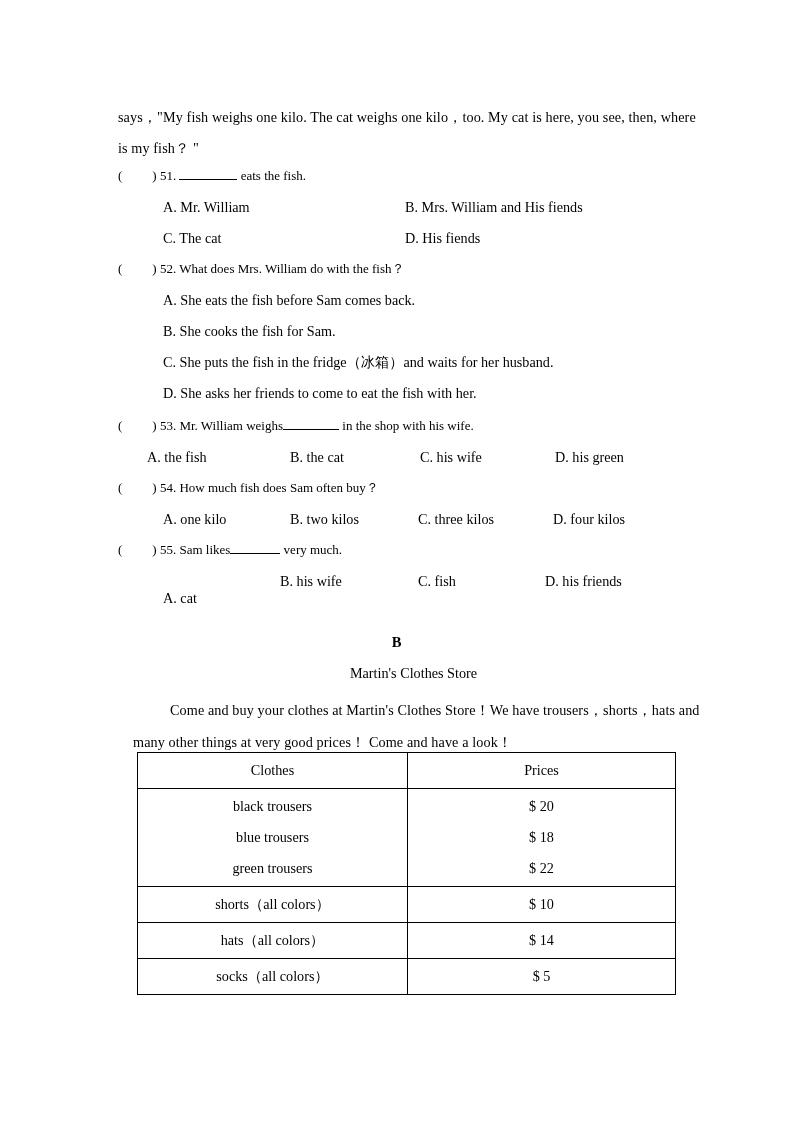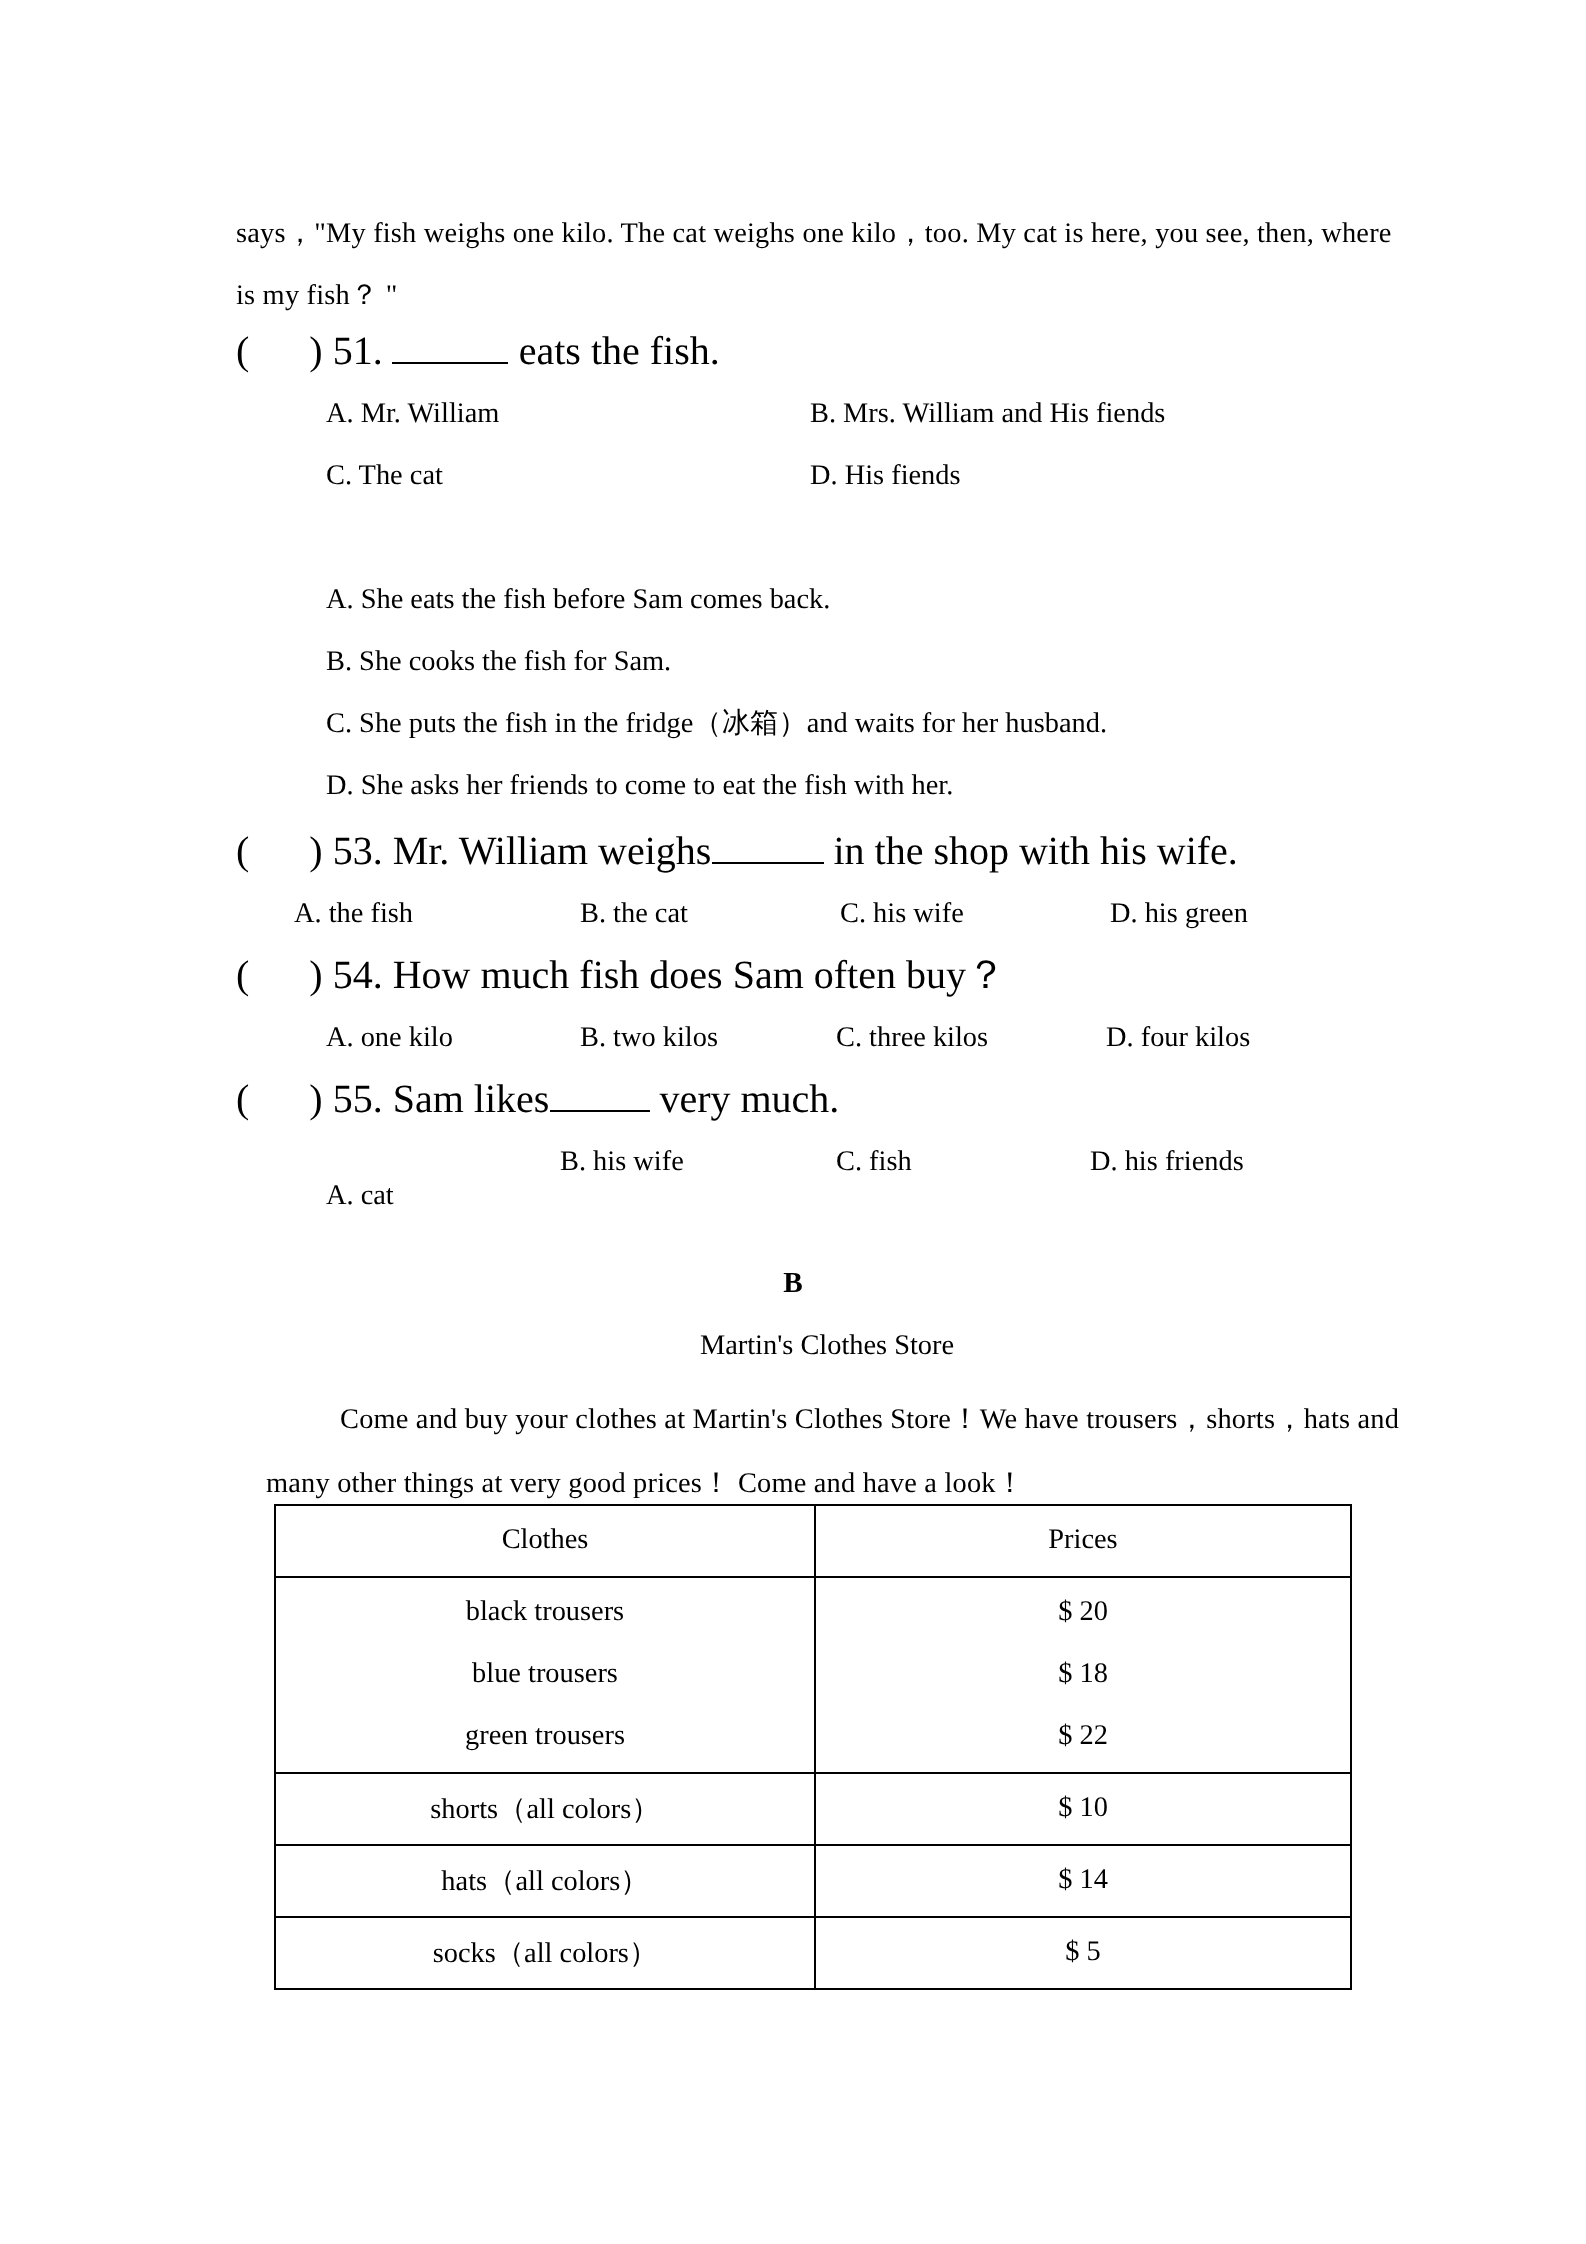--- a/index.html
+++ b/index.html
@@ -29,21 +29,21 @@
   .para {
     position: absolute;
     font-size: 14.2px;
     line-height: 31.5px;
     letter-spacing: 0.1px;
     white-space: nowrap;
   }
 
   .qline {
     position: absolute;
-    font-size: 20px;
+    font-size: 13px;
     line-height: 20px;
     white-space: nowrap;
   }
 
   .paren {
     display: inline-block;
     width: 30px;
   }
 
   .blank {
@@ -116,20 +116,25 @@
     <span>(</span><span class="paren"></span><span>)</span>
     <span>51.</span>
     <span class="blank" style="width:58px;"></span>
     <span>eats the fish.</span>
   </div>
   <div class="opt" style="left:163px; top:197px;">A. Mr. William</div>
   <div class="opt" style="left:405px; top:197px;">B. Mrs. William and His fiends</div>
   <div class="opt" style="left:163px; top:228px;">C. The cat</div>
   <div class="opt" style="left:405px; top:228px;">D. His fiends</div>
 
+  <div class="qline" style="left:118px; top:259px;">
+    <span>(</span><span class="paren"></span><span>)</span>
+    <span>52.</span>
+    <span>What does Mrs. William do with the fish？</span>
+  </div>
   <div class="opt" style="left:163px; top:290px;">A. She eats the fish before Sam comes back.</div>
   <div class="opt" style="left:163px; top:321px;">B. She cooks the fish for Sam.</div>
   <div class="opt" style="left:163px; top:383px;">D. She asks her friends to come to eat the fish with her.</div>
   <div class="opt" style="left:163px; top:352px;">C. She puts the fish in the fridge（冰箱）and waits for her husband.</div>
 
   <div class="qline" style="left:118px; top:416px;">
     <span>(</span><span class="paren"></span><span>)</span>
     <span>53.</span>
     <span>Mr. William weighs</span><span class="blank" style="width:56px;"></span>
     <span>in the shop with his wife.</span>

